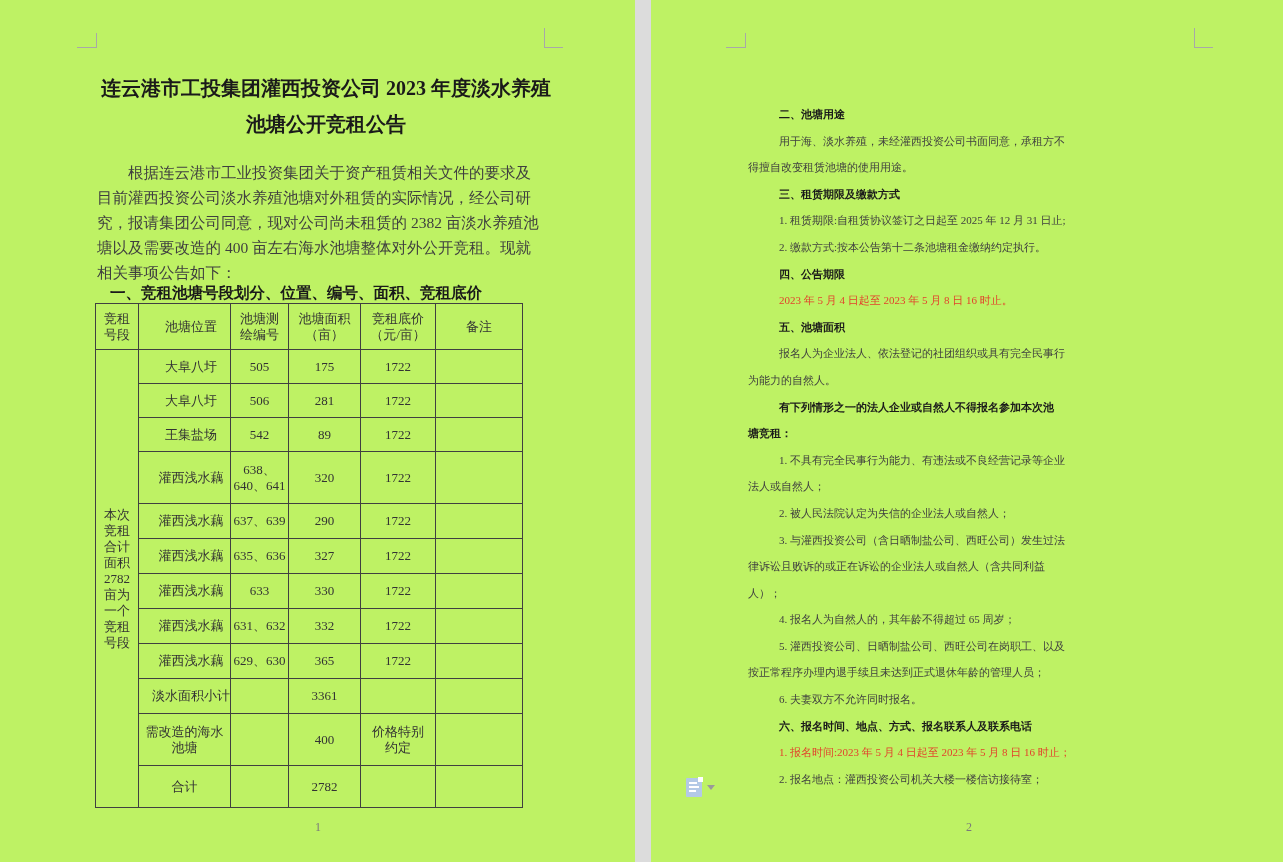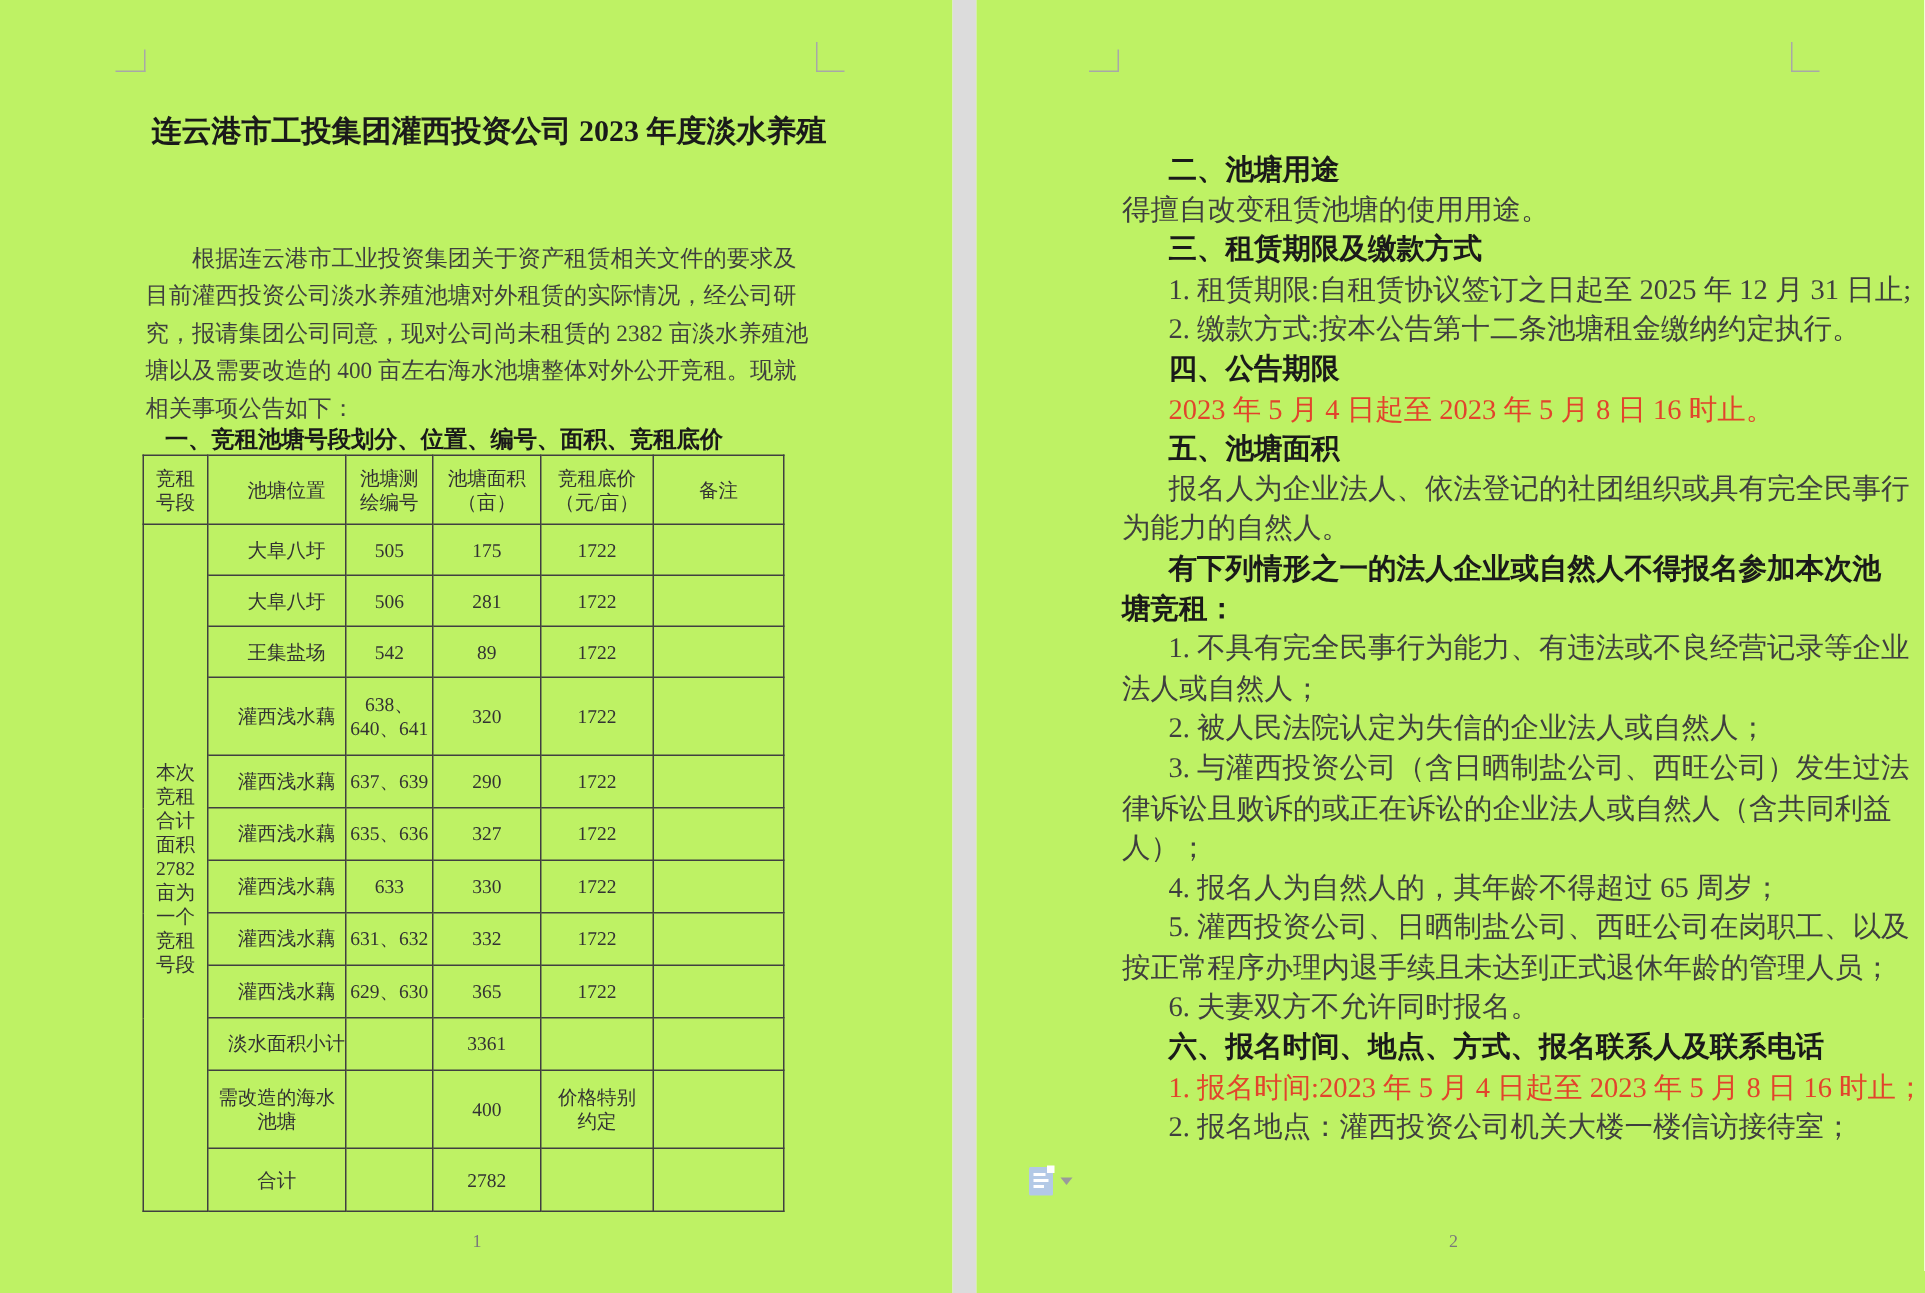--- a/index.html
+++ b/index.html
@@ -33,21 +33,21 @@
   table.pond-table th { color: #333333; }
   td.loc-left, th.loc-left { text-align: left; padding-left: 13px; }
   td.merged-cell { vertical-align: middle; line-height: 17px; font-size: 13px; }
 
   .page-number { position: absolute; font-size: 12px; color: #7a7a7a; }
   .page-1 .page-number { left: 315px; top: 820px; }
   .page-2 .page-number { left: 315px; top: 820px; }
 
   
   .body-lines { position: absolute; left: 97px; top: 101px; width: 450px; }
-  .body-lines .line { font-size: 19px; color: #3f3f3f; height: 26.6px; line-height: 26.6px; white-space: nowrap; }
+  .body-lines .line { font-size: 11px; color: #3f3f3f; height: 26.6px; line-height: 26.6px; white-space: nowrap; }
   .body-lines .line.indent { padding-left: 31px; }
   .body-lines .line.bold { font-weight: bold; color: #1a1a1a; }
   .body-lines .line.red { color: #e2442c; }
 
   
   .paste-options { position: absolute; left: 686px; top: 774px; width: 42px; height: 26px;
                    display: flex; align-items: center; gap: 5px; cursor: pointer; }
   .paste-doc { width: 16px; height: 19px; background: #b3c9e6; border-radius: 1px; position: relative; }
   .paste-doc::before { content: ""; position: absolute; right: -1px; top: -1px; width: 5px; height: 5px;
                        background: #ffffff; }
@@ -59,20 +59,21 @@
                  border-top: 5px solid #9a9a9a; }
 </style>
 </head>
 <body>
 
 <div class="canvas">
 
   <div class="page page-1">
     <div class="doc-title">
       <div>连云港市工投集团灌西投资公司 2023 年度淡水养殖</div>
+      <div>池塘公开竞租公告</div>
     </div>
 
     <div class="intro" id="intro-lines">
         <div class="line indent">根据连云港市工业投资集团关于资产租赁相关文件的要求及</div>
         <div class="line">目前灌西投资公司淡水养殖池塘对外租赁的实际情况，经公司研</div>
         <div class="line">究，报请集团公司同意，现对公司尚未租赁的 2382 亩淡水养殖池</div>
         <div class="line">塘以及需要改造的 400 亩左右海水池塘整体对外公开竞租。现就</div>
         <div class="line">相关事项公告如下：</div>
       </div>
 
@@ -202,20 +203,21 @@
     </table>
 
     <div class="page-number">1</div>
   </div>
 
   <div class="page-gap"></div>
 
   <div class="page page-2">
     <div class="body-lines" id="page2-lines">
         <div class="line indent bold">二、池塘用途</div>
+        <div class="line indent">用于海、淡水养殖，未经灌西投资公司书面同意，承租方不</div>
         <div class="line">得擅自改变租赁池塘的使用用途。</div>
         <div class="line indent bold">三、租赁期限及缴款方式</div>
         <div class="line indent">1. 租赁期限:自租赁协议签订之日起至 2025 年 12 月 31 日止;</div>
         <div class="line indent">2. 缴款方式:按本公告第十二条池塘租金缴纳约定执行。</div>
         <div class="line indent bold">四、公告期限</div>
         <div class="line indent red">2023 年 5 月 4 日起至 2023 年 5 月 8 日 16 时止。</div>
         <div class="line indent bold">五、池塘面积</div>
         <div class="line indent">报名人为企业法人、依法登记的社团组织或具有完全民事行</div>
         <div class="line">为能力的自然人。</div>
         <div class="line indent bold">有下列情形之一的法人企业或自然人不得报名参加本次池</div>

